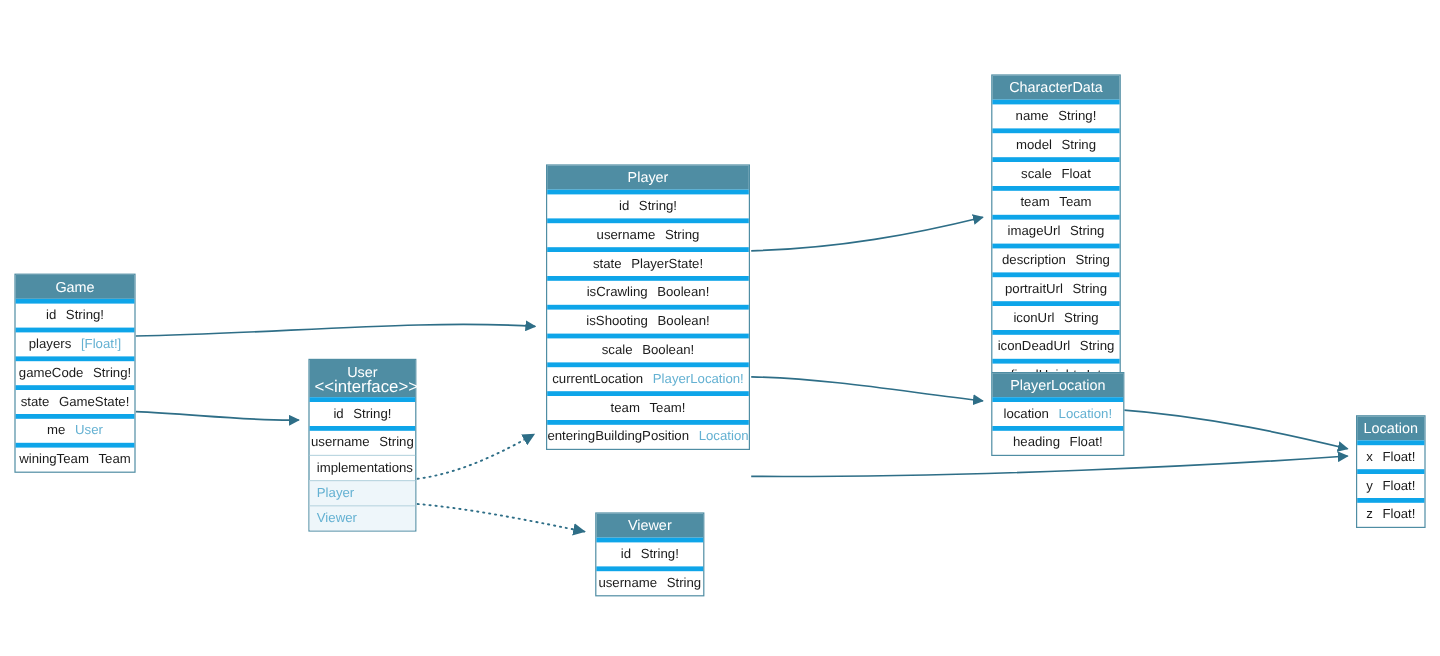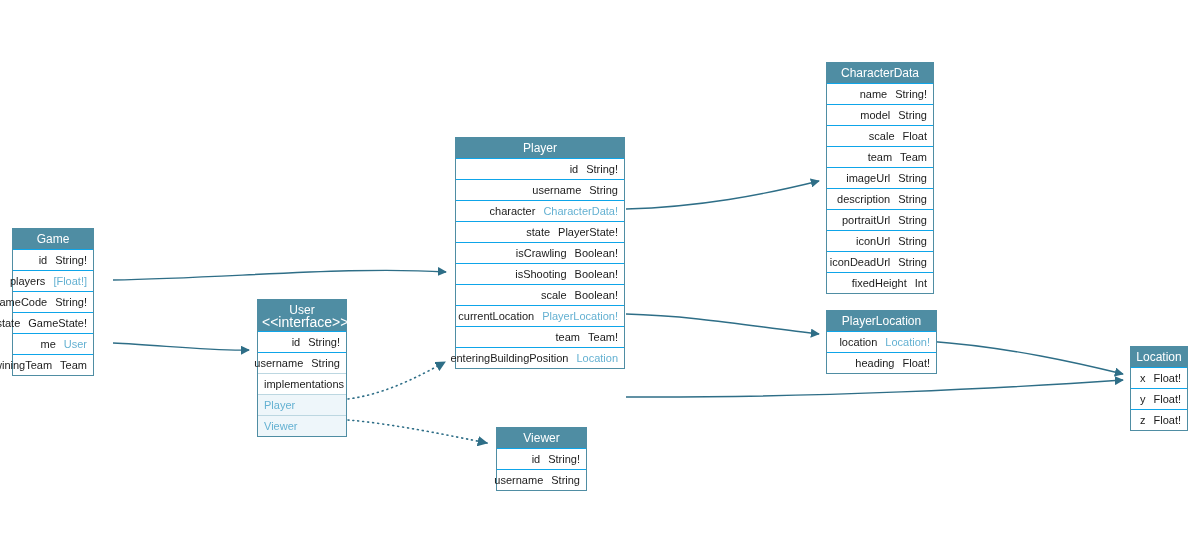--- a/index.html
+++ b/index.html
@@ -32,24 +32,24 @@
     background: #4f8da3;
     color: #ffffff;
     text-align: center;
     padding: 3px 4px;
     font-size: 12px;
     line-height: 14px;
   }
   .stereotype { font-size: 14px; line-height: 11px; }
   .frow {
     display: flex;
-    justify-content: flex-end;
+    justify-content: center;
     gap: 8px;
     padding: 3px 6px;
-    border-top: 1px solid #0ea5e9;
+    border-top: 4px solid #0ea5e9;
     line-height: 14px;
     white-space: nowrap;
   }
   .frow:first-of-type { border-top: none; }
   .fname { text-align: left; }
   .ftype { text-align: right; }
   .link { color: #64b1d2; }
   .section-label {
     padding: 3px 6px;
     border-top: 1px solid #bcd7e1;
@@ -79,21 +79,21 @@
       <path d="M113,280 C230,278 350,266 446,272" class="arrow solid" marker-end="url(#ah)"></path>
       <path d="M113,343 C160,345 208,351 249,350" class="arrow solid" marker-end="url(#ah)"></path>
       <path d="M348,399 C385,394 418,377 445,362" class="arrow dotted" marker-end="url(#ah)"></path>
       <path d="M348,420 C395,424 452,436 487,443" class="arrow dotted" marker-end="url(#ah)"></path>
       <path d="M626,209 C700,207 762,195 819,181" class="arrow solid" marker-end="url(#ah)"></path>
       <path d="M626,314 C700,316 762,328 819,334" class="arrow solid" marker-end="url(#ah)"></path>
       <path d="M626,397 C810,398 1010,388 1123,380" class="arrow solid" marker-end="url(#ah)"></path>
       <path d="M927,341 C1010,347 1082,364 1123,374" class="arrow solid" marker-end="url(#ah)"></path>
     </svg>
 
-<div class="entity" style="left: 12px; top: 228px; width: 82px;">
+<div class="entity" style="left: 12px; top: 228px; width: 101px;">
       <div class="entity-header" style="background: rgb(79, 141, 163); color: rgb(255, 255, 255);">
         <div>Game</div>
       </div>
       <div class="frow">
         <span class="fname">id</span>
         <span class="ftype">String!</span>
       </div>
       <div class="frow">
         <span class="fname">players</span>
         <span class="ftype link">[Float!]</span>
@@ -138,24 +138,20 @@
       </div>
       <div class="frow">
         <span class="fname">id</span>
         <span class="ftype">String!</span>
       </div>
       <div class="frow">
         <span class="fname">username</span>
         <span class="ftype">String</span>
       </div>
       <div class="frow">
-        <span class="fname">character</span>
-        <span class="ftype link">CharacterData!</span>
-      </div>
-      <div class="frow">
         <span class="fname">state</span>
         <span class="ftype">PlayerState!</span>
       </div>
       <div class="frow">
         <span class="fname">isCrawling</span>
         <span class="ftype">Boolean!</span>
       </div>
       <div class="frow">
         <span class="fname">isShooting</span>
         <span class="ftype">Boolean!</span>

